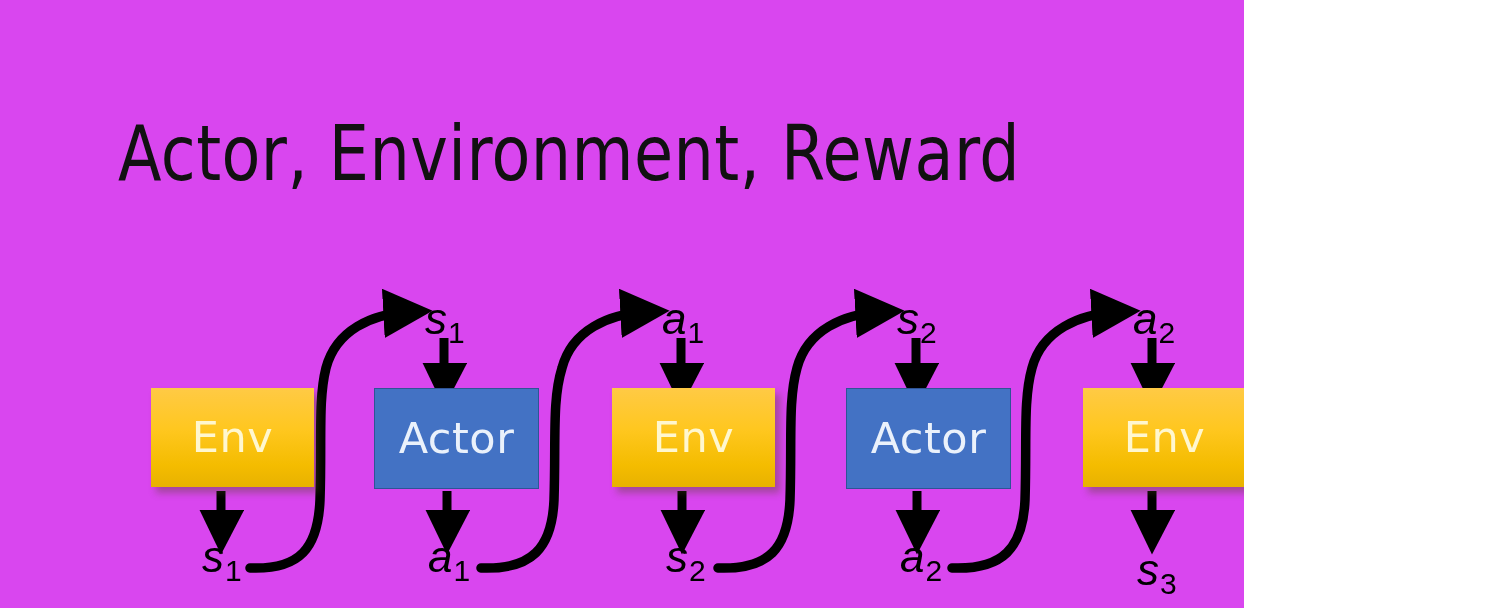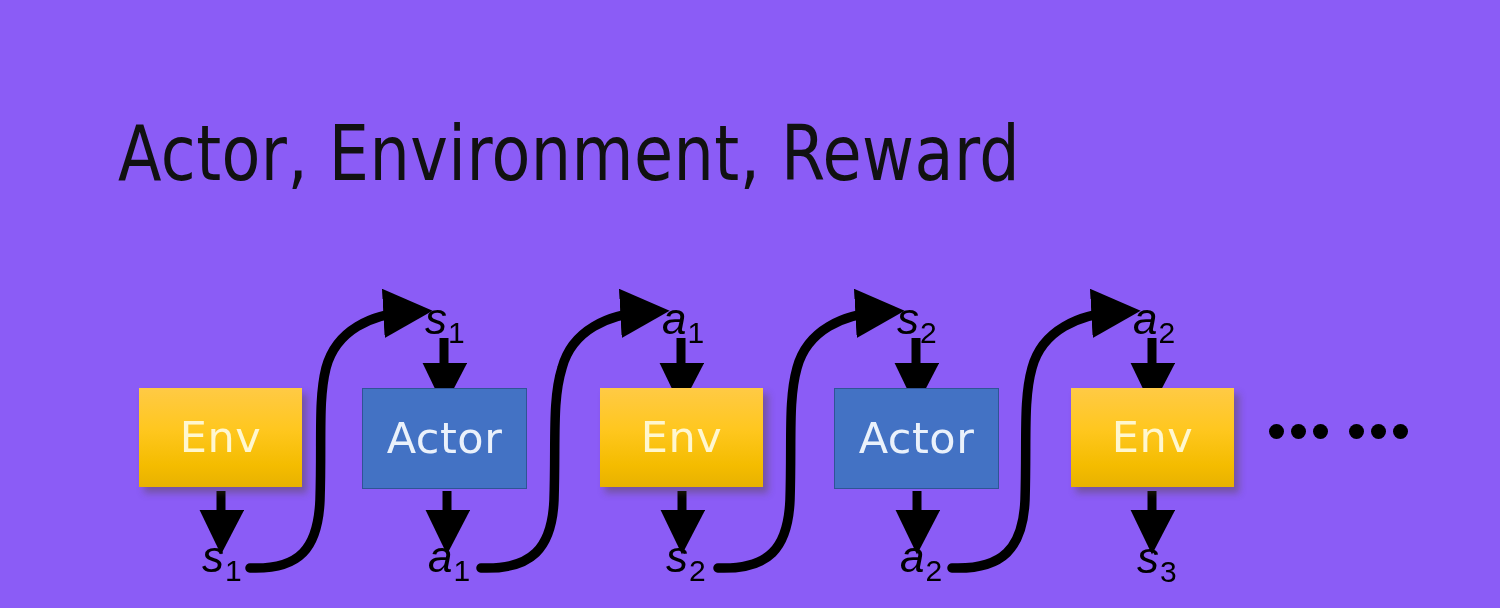--- a/index.html
+++ b/index.html
@@ -5,23 +5,23 @@
   html, body {
     margin: 0;
     padding: 0;
     background: #ffffff;
   }
   body {
     font-family: "Liberation Sans", sans-serif;
   }
   #slide {
     position: relative;
-    width: 1500px;
+    width: 1244px;
     height: 608px;
-    background: #8b5cf6;
+    background: #d946ef;
     overflow: hidden;
   }
 
   
   #slide-title {
     position: absolute;
     left: 118px;
     top: 112px;
     font-family: "DejaVu Sans Condensed", "Liberation Sans", sans-serif;
     font-size: 76px;
@@ -56,20 +56,21 @@
     position: absolute;
     display: flex;
     align-items: center;
     justify-content: center;
     box-sizing: border-box;
     font-size: 43px;
     line-height: 1;
     letter-spacing: 0.5px;
     font-weight: 400;
     font-family: "DejaVu Sans", "Liberation Sans", sans-serif;
+    margin-left: 12px;
   }
   .node-env {
     background: linear-gradient(180deg, #FFCA45 0%, #FFC71F 42%, #F4BC00 78%, #E8B200 100%);
     color: #FFF7CF;
     box-shadow: 5px 6px 7px rgba(80, 70, 30, 0.38);
   }
   .node-actor {
     background: #4372C4;
     border: 1px solid #2F5496;
     color: #EAF1FB;
@@ -172,21 +173,21 @@
 
     <div id="labels">
         <div class="math-label" style="left: 425px; top: 297px;"><span>s</span><span class="sub">1</span></div>
         <div class="math-label" style="left: 662px; top: 297px;"><span>a</span><span class="sub">1</span></div>
         <div class="math-label" style="left: 897px; top: 297px;"><span>s</span><span class="sub">2</span></div>
         <div class="math-label" style="left: 1133px; top: 297px;"><span>a</span><span class="sub">2</span></div>
         <div class="math-label" style="left: 202px; top: 535px;"><span>s</span><span class="sub">1</span></div>
         <div class="math-label" style="left: 428px; top: 535px;"><span>a</span><span class="sub">1</span></div>
         <div class="math-label" style="left: 666px; top: 535px;"><span>s</span><span class="sub">2</span></div>
         <div class="math-label" style="left: 900px; top: 535px;"><span>a</span><span class="sub">2</span></div>
-        <div class="math-label" style="left: 1137px; top: 536px;"><span>s</span><span class="sub">3</span></div>
+        <div class="math-label" style="left: 1137px; top: 548px;"><span>s</span><span class="sub">3</span></div>
       </div>
 
     <div id="ellipsis" style="left: 1269px; top: 424px;">
         <span class="dot"></span>
         <span class="dot"></span>
         <span class="dot"></span>
         <span class="gap"></span>
         <span class="dot"></span>
         <span class="dot"></span>
         <span class="dot"></span>

